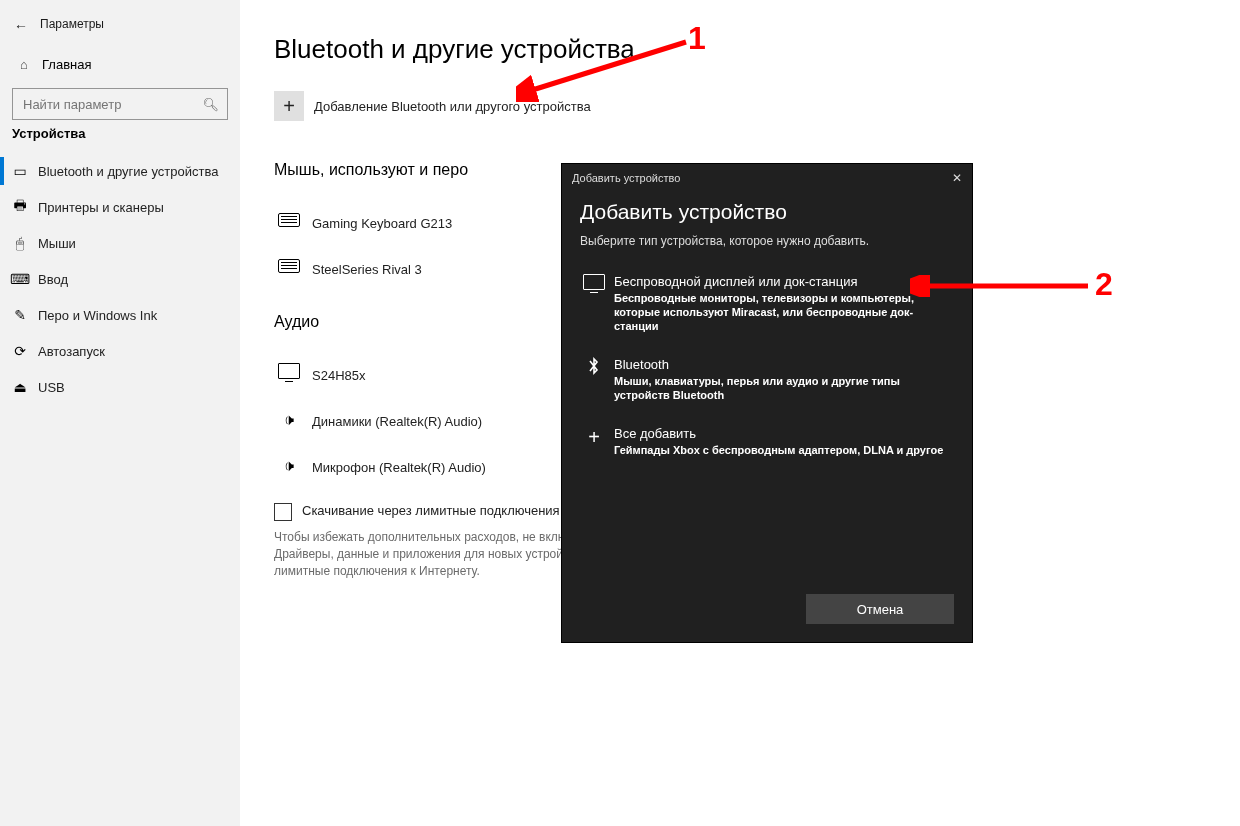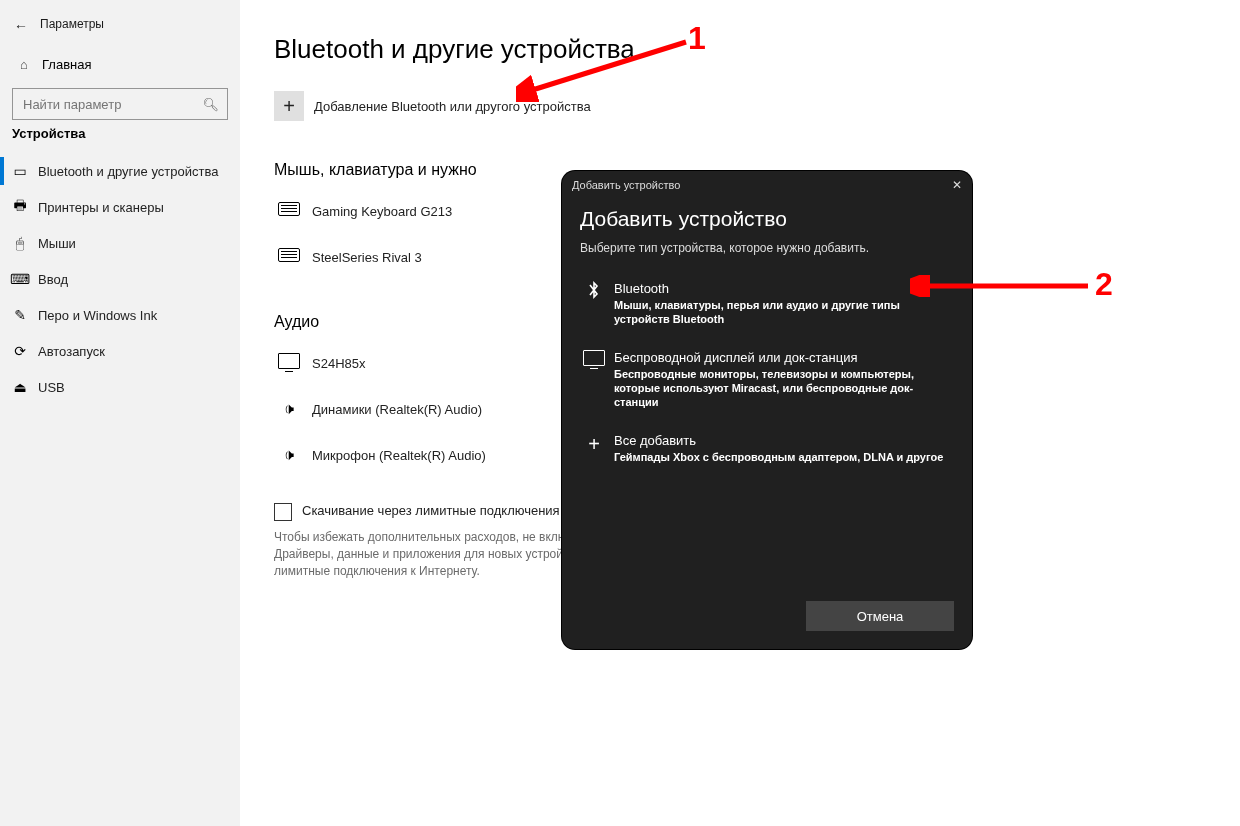--- a/index.html
+++ b/index.html
@@ -17,28 +17,28 @@
   .sb-list{margin-top:12px;}
   .sb-item{display:flex;align-items:center;height:36px;padding:0 12px 0 8px;font-size:13px;color:#222;cursor:pointer;position:relative;}
   .sb-item.active::before{content:"";position:absolute;left:0;top:4px;bottom:4px;width:4px;background:#0078d4;}
   .sb-item .ico{width:24px;text-align:center;margin-right:6px;font-size:14px;color:#000;}
   
   .main{flex:1;padding:34px 30px 0 34px;box-sizing:border-box;overflow:hidden;}
   .main h1{font-weight:300;font-size:26px;margin:0 0 26px 0;}
   .add-device{display:flex;align-items:center;font-size:13px;color:#222;cursor:pointer;margin-bottom:40px;}
   .add-box{width:30px;height:30px;background:#e0e0e0;display:flex;align-items:center;justify-content:center;font-size:20px;font-weight:300;margin-right:10px;}
   .section-title{font-size:16px;font-weight:400;margin:0 0 12px 0;color:#000;}
-  .dev-row{display:flex;align-items:center;height:40px;font-size:13px;color:#222;cursor:pointer;margin-bottom:6px;}
+  .dev-row{display:flex;align-items:flex-end;height:40px;font-size:13px;color:#222;cursor:pointer;margin-bottom:6px;}
   .dev-row .dico{width:30px;text-align:center;margin-right:8px;font-size:16px;color:#000;}
   .sect-gap{height:30px;}
   .meter-row{display:flex;align-items:flex-start;margin-top:28px;font-size:13px;color:#222;}
   .chk{width:18px;height:18px;border:1.5px solid #333;margin-right:10px;cursor:pointer;box-sizing:border-box;}
   .helptxt{font-size:12px;color:#6b6b6b;line-height:17px;margin-top:8px;max-width:460px;}
   
-  .dialog{position:absolute;left:562px;top:171px;width:410px;height:478px;background:#202020;color:#fff;box-shadow:0 0 0 1px #000;border-radius:13px;}
+  .dialog{position:absolute;left:562px;top:164px;width:410px;height:478px;background:#202020;color:#fff;box-shadow:0 0 0 1px #000;}
   .dlg-title{display:flex;align-items:center;justify-content:space-between;height:28px;padding:0 10px;font-size:11px;color:#ddd;}
   .dlg-title .x{font-size:12px;cursor:pointer;}
   .dlg-body{padding:8px 18px 0 18px;}
   .dlg-h{font-size:21px;font-weight:300;margin:0 0 10px 0;color:#fff;}
   .dlg-sub{font-size:12px;color:#ddd;margin-bottom:18px;}
   .opt{display:flex;align-items:flex-start;padding:8px 0;cursor:pointer;margin-bottom:8px;}
   .opt .oico{width:28px;text-align:center;margin-right:6px;font-size:16px;color:#fff;flex-shrink:0;}
   .opt .ot{font-size:13px;font-weight:400;color:#fff;}
   .opt .od{font-size:11px;font-weight:600;color:#fff;margin-top:2px;line-height:14px;}
   .dlg-foot{position:absolute;bottom:18px;right:18px;}
@@ -106,21 +106,21 @@
   </div>
 
   <div class="main">
     <h1>Bluetooth и другие устройства</h1>
 
     <div class="add-device">
       <div class="add-box">+</div>
       <span>Добавление Bluetooth или другого устройства</span>
     </div>
 
-    <div class="section-title">Мышь, клавиатура и нужно</div>
+    <div class="section-title">Мышь, используют и перо</div>
     <div class="dev-row">
       <span class="dico"><span class="kbd-ico"></span></span>
       <span>Gaming Keyboard G213</span>
     </div>
     <div class="dev-row">
       <span class="dico"><span class="kbd-ico"></span></span>
       <span>SteelSeries Rival 3</span>
     </div>
 
     <div class="sect-gap"></div>
@@ -147,38 +147,38 @@
   </div>
 
   <div class="dialog">
     <div class="dlg-title">
       <span>Добавить устройство</span>
       <span class="x">✕</span>
     </div>
     <div class="dlg-body">
       <h2 class="dlg-h">Добавить устройство</h2>
       <div class="dlg-sub">Выберите тип устройства, которое нужно добавить.</div>
+
+      <div class="opt">
+        <div class="oico"><span class="mon-ico-w"></span></div>
+        <div>
+          <div class="ot">Беспроводной дисплей или док-станция</div>
+          <div class="od">Беспроводные мониторы, телевизоры и компьютеры, которые используют Miracast, или беспроводные док-станции</div>
+        </div>
+      </div>
 
       <div class="opt">
         <div class="oico">
           <svg width="14" height="18" viewBox="0 0 14 18">
               <path d="M3 4 L10 13 L7 16 L7 2 L10 5 L3 14" fill="none" stroke="#fff" stroke-width="1.6"></path>
             </svg>
         </div>
         <div>
           <div class="ot">Bluetooth</div>
           <div class="od">Мыши, клавиатуры, перья или аудио и другие типы устройств Bluetooth</div>
-        </div>
-      </div>
-
-      <div class="opt">
-        <div class="oico"><span class="mon-ico-w"></span></div>
-        <div>
-          <div class="ot">Беспроводной дисплей или док-станция</div>
-          <div class="od">Беспроводные мониторы, телевизоры и компьютеры, которые используют Miracast, или беспроводные док-станции</div>
         </div>
       </div>
 
       <div class="opt">
         <div class="oico" style="font-size:20px;font-weight:300;">+</div>
         <div>
           <div class="ot">Все добавить</div>
           <div class="od">Геймпады Xbox с беспроводным адаптером, DLNA и другое</div>
         </div>
       </div>

